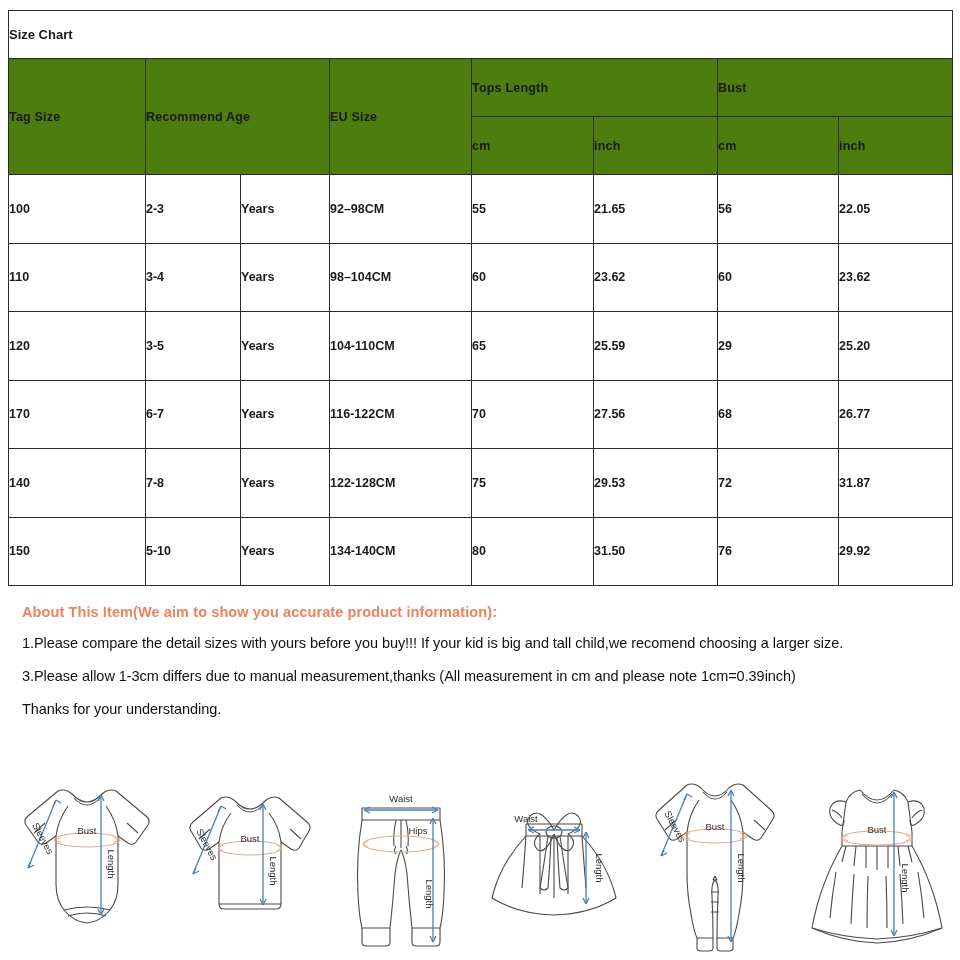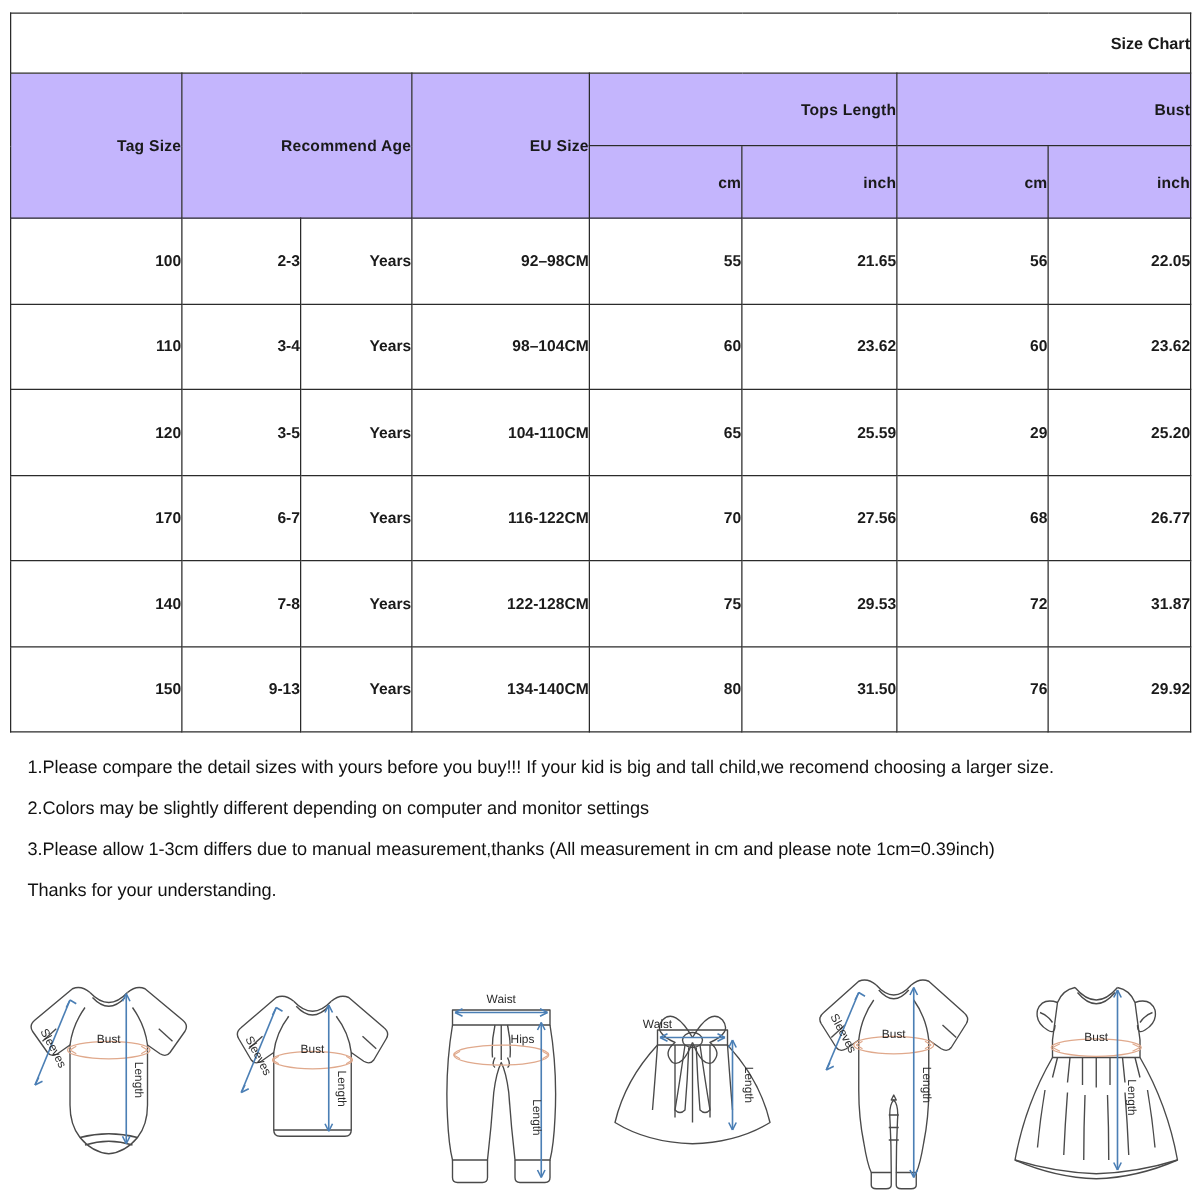--- a/index.html
+++ b/index.html
@@ -22,35 +22,35 @@
     left: 8px; top: 10px;
     width: 944px;
   }
   table.size-chart {
     width: 944px;
     border-collapse: collapse;
     table-layout: fixed;
   }
   table.size-chart td, table.size-chart th {
     border: 1px solid #2b2b2b;
-    text-align: right;
+    text-align: left;
     vertical-align: middle;
     font-size: 12.5px;
     font-weight: bold;
     color: #1a1a1a;
     padding: 0;
   }
   tr.title-row td {
     height: 48px;
     border: 1px solid #2b2b2b;
     background: #ffffff;
     font-size: 13px;
   }
   th.hdr {
-    background: #c4b5fd;
+    background: #4d7c0f;
     height: 58px;
     font-size: 13px;
     letter-spacing: .2px;
   }
   th.hdr-tall { height: 116px; }
   tr.data-row td { height: 68.5px; font-size: 12.5px; }
 
   
   .notes {
     position: absolute;
@@ -171,35 +171,35 @@
           <td>7-8</td>
           <td>Years</td>
           <td>122-128CM</td>
           <td>75</td>
           <td>29.53</td>
           <td>72</td>
           <td>31.87</td>
         </tr>
         <tr class="data-row">
           <td>150</td>
-          <td>9-13</td>
+          <td>5-10</td>
           <td>Years</td>
           <td>134-140CM</td>
           <td>80</td>
           <td>31.50</td>
           <td>76</td>
           <td>29.92</td>
         </tr>
       </tbody>
     </table>
   </div>
 
   <div class="notes">
+    <div class="notes-title">About This Item(We aim to show you accurate product information):</div>
     <div class="note-line">1.Please compare the detail sizes with yours before you buy!!! If your kid is big and tall child,we recomend choosing a larger size.</div>
-    <div class="note-line">2.Colors may be slightly different depending on computer and monitor settings</div>
     <div class="note-line">3.Please allow 1-3cm differs due to manual measurement,thanks (All measurement in cm and please note 1cm=0.39inch)</div>
     <div class="note-line">Thanks for your understanding.</div>
   </div>
 
   <div class="figures">
 
     <div class="fig">
       <svg width="150" height="180" viewBox="0 0 150 180">
         <g fill="none" stroke="#4a4a4a" stroke-width="1.1" stroke-linejoin="round">
           <path d="M60 18 Q53 12 46 15 L16 40 Q11 44 14 49 L26 66 Q29 70 34 67 L44 60 L44 108 Q44 124 52 134 Q62 146 75 147 Q88 146 98 134 Q106 124 106 108 L106 60 L116 67 Q121 70 124 66 L136 49 Q139 44 134 40 L104 15 Q97 12 90 18"></path>

